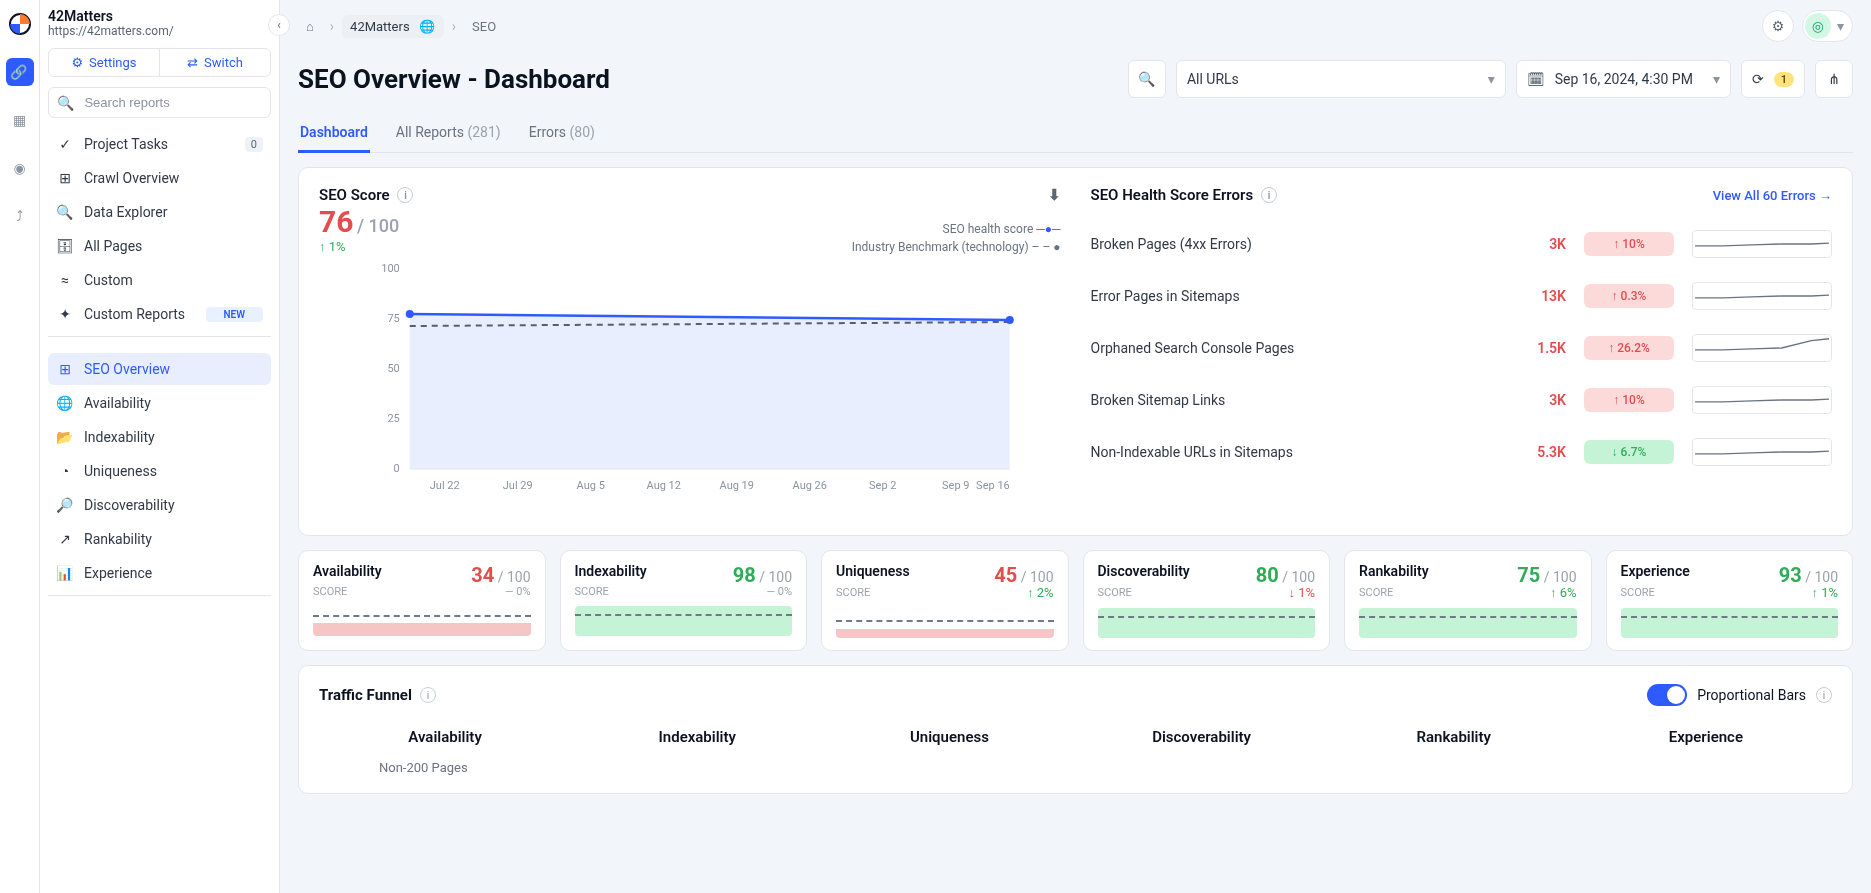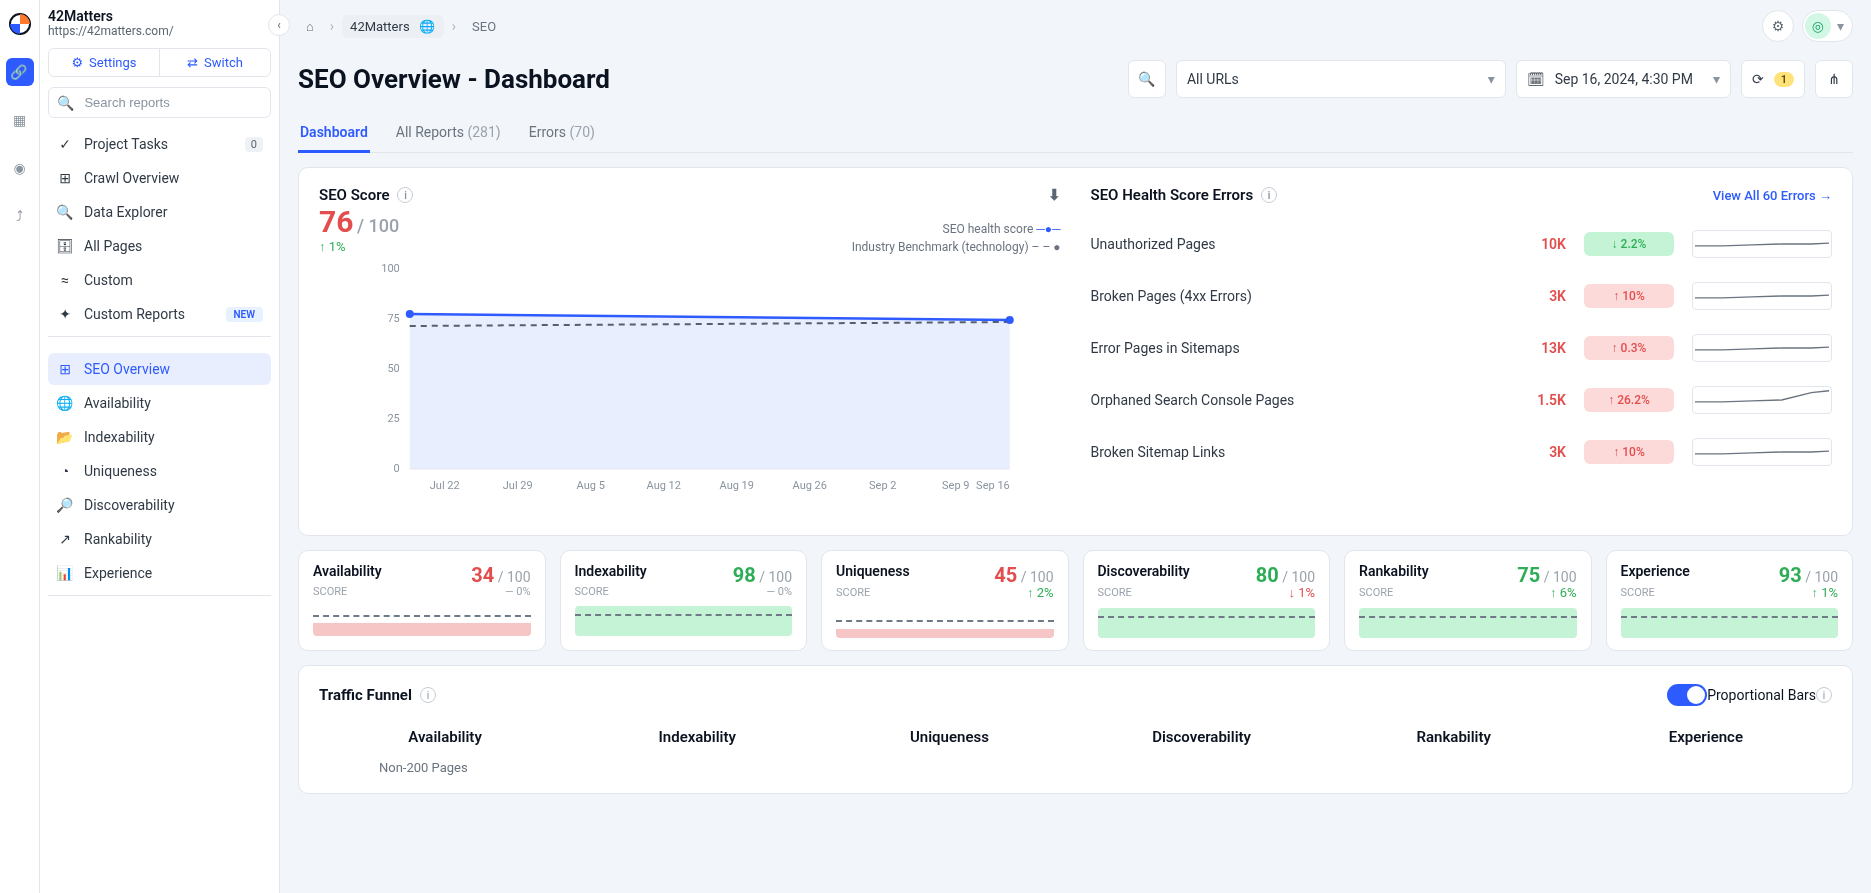--- a/index.html
+++ b/index.html
@@ -53,21 +53,21 @@
     .pill-row { display:flex; border:1px solid var(--border); border-radius:6px; margin-top:10px; overflow:hidden;}
     .pill-half { flex:1; display:flex; align-items:center; justify-content:center; gap:6px; padding:6px 0; font-size:13px; color:var(--primary); cursor:pointer;}
     .pill-half + .pill-half { border-left:1px solid var(--border);}
     .search-box { margin-top:10px; display:flex; align-items:center; gap:8px; border:1px solid var(--border); border-radius:6px; padding:6px 8px; color:var(--text-light);}
     .nav { margin-top:10px; display:flex; flex-direction:column; gap:2px;}
     .nav-item { display:flex; align-items:center; gap:10px; padding:8px 8px; border-radius:6px; cursor:pointer; font-size:14px; color: #303a46;}
     .nav-sel { background: var(--primary-light); color: var(--primary);}
     .nav-ico { width:18px; text-align:center; font-size:14px; color: inherit;}
     .nav-right { margin-left:auto; }
     .badge-num { background:#eef1f5; color:#5a6672; border-radius:4px; font-size:11px; padding:1px 6px;}
-    .badge-new { background:#e7f1ff; color:var(--primary); border-radius:4px; font-size:10px; font-weight:600; padding:2px 8px;}
+    .badge-new { background:#e7f1ff; color:var(--primary); border-radius:4px; font-size:10px; font-weight:600; padding:2px 18px;}
     .nav-sep { height:1px; background:var(--border); margin:6px 0;}
     
     .content-area { grid-column: 3; grid-row: 1 / 3; overflow-y:auto; padding: 0 18px 40px 18px;}
     .topbar { display:flex; align-items:center; padding:10px 0; gap:8px;}
     .bc-item { display:inline-flex; align-items:center; gap:6px; padding:4px 8px; border-radius:6px; color:#6a7480; font-size:13px;}
     .bc-sel { background:#eceff3; color:#303a46;}
     .bc-sep { color:#aeb6bf;}
     .spacer { flex:1;}
     .round-ico { width:32px; height:32px; border:1px solid var(--border); border-radius:50%; display:flex; align-items:center; justify-content:center; background:#fff; cursor:pointer; color:#5a6672;}
     .avatar-pill { display:flex; align-items:center; gap:6px; border:1px solid var(--border); border-radius:18px; padding:2px 8px 2px 2px; background:#fff; cursor:pointer;}
@@ -113,21 +113,21 @@
     .mini-score .red { color:var(--red);}
     .mini-score .green { color:var(--green);}
     .mini-sub { display:flex; align-items:center; justify-content:space-between; font-size:11px; color:#9aa3ad; margin-top:-2px;}
     .mini-chart { height:30px; margin-top:8px; position:relative; border-radius:4px; overflow:hidden;}
     .mc-fill-g { position:absolute; inset:0; background:#c4f3d6;}
     .mc-fill-r { position:absolute; left:0; right:0; bottom:0; height:35%; background:#f6c6c6;}
     .mc-dashed { position:absolute; left:0; right:0; border-top:2px dashed #6f7a86;}
     
     .tf-card { margin-top:14px; padding:18px 20px;}
     .tf-hdr { display:flex; align-items:center; gap:8px;}
-    .toggle { margin-left:auto; display:flex; align-items:center; }
+    .toggle { margin-left:auto; display:flex; align-items:center; gap:10px;}
     .switch { width:40px; height:22px; background:var(--primary); border-radius:11px; position:relative;}
     .switch::after{ content:""; position:absolute; right:2px; top:2px; width:18px; height:18px; background:#fff; border-radius:50%;}
     .tf-cols { display:grid; grid-template-columns: repeat(6,1fr); margin-top:14px; text-align:center;}
     .tf-colname { font-weight:600; font-size:15px; padding:8px 0;}
     
     .svg-chart{width:100%; height:260px;}
     input { border:none; outline:none; font-size:13px; width:100%; background:transparent; }
     input::placeholder{color:var(--text-light);}
   </style>
 </head>
@@ -273,21 +273,21 @@
         </div>
         <div class="ctrl-box ctrl-ico">
             <span>⋔</span>
           </div>
       </div>
     </div>
 
     <div class="tabs">
       <div class="tab tab-sel">Dashboard</div>
       <div class="tab"><span>All Reports</span> <span class="count">(281)</span></div>
-      <div class="tab"><span>Errors</span> <span class="count">(70)</span></div>
+      <div class="tab"><span>Errors</span> <span class="count">(80)</span></div>
     </div>
 
     <div class="card seo-card">
       <div class="chart-area">
         <div class="sec-hdr">
           <span>SEO Score</span>
           <span class="info">i</span>
           <span class="download-ico">⬇</span>
         </div>
         <div style="display:flex;align-items:flex-end;justify-content:space-between;">
@@ -337,30 +337,20 @@
       </div>
 
       <div class="errs-area">
         <div class="sec-hdr">
           <span>SEO Health Score Errors</span>
           <span class="info">i</span>
           <span class="view-all"><span>View All 60 Errors</span> →</span>
         </div>
         <div id="err-rows" style="margin-top:14px">
             <div class="err-row">
-    <div class="err-name">Unauthorized Pages</div>
-    <div class="err-val">10K</div>
-    <div class="err-chip chip-down">↓ 2.2%</div>
-    <div class="spark">
-      <svg width="100%" height="100%" viewBox="0 0 140 28" preserveAspectRatio="none">
-        <polyline points="2,16 30,16 60,15 90,14 120,14 138,13" stroke="#6a7480" stroke-width="1.5" fill="none"></polyline>
-      </svg>
-    </div>
-            </div>
-            <div class="err-row">
     <div class="err-name">Broken Pages (4xx Errors)</div>
     <div class="err-val">3K</div>
     <div class="err-chip chip-up">↑ 10%</div>
     <div class="spark">
       <svg width="100%" height="100%" viewBox="0 0 140 28" preserveAspectRatio="none">
         <polyline points="2,16 30,16 60,15 90,14 120,14 138,13" stroke="#6a7480" stroke-width="1.5" fill="none"></polyline>
       </svg>
     </div>
             </div>
             <div class="err-row">
@@ -386,20 +376,30 @@
             <div class="err-row">
     <div class="err-name">Broken Sitemap Links</div>
     <div class="err-val">3K</div>
     <div class="err-chip chip-up">↑ 10%</div>
     <div class="spark">
       <svg width="100%" height="100%" viewBox="0 0 140 28" preserveAspectRatio="none">
         <polyline points="2,16 30,16 60,15 90,14 120,14 138,13" stroke="#6a7480" stroke-width="1.5" fill="none"></polyline>
       </svg>
     </div>
             </div>
+            <div class="err-row">
+    <div class="err-name">Non-Indexable URLs in Sitemaps</div>
+    <div class="err-val">5.3K</div>
+    <div class="err-chip chip-down">↓ 6.7%</div>
+    <div class="spark">
+      <svg width="100%" height="100%" viewBox="0 0 140 28" preserveAspectRatio="none">
+        <polyline points="2,16 30,16 60,15 90,14 120,14 138,13" stroke="#6a7480" stroke-width="1.5" fill="none"></polyline>
+      </svg>
+    </div>
+            </div>
           </div>
       </div>
     </div>
 
     <div class="score-row" id="mini-row">
         <div class="card mini">
     <div class="mini-top">
       <div class="mini-name">Availability</div>
       <div class="mini-score"><span class="v red">34</span><span class="of"> / 100</span></div>
     </div>

